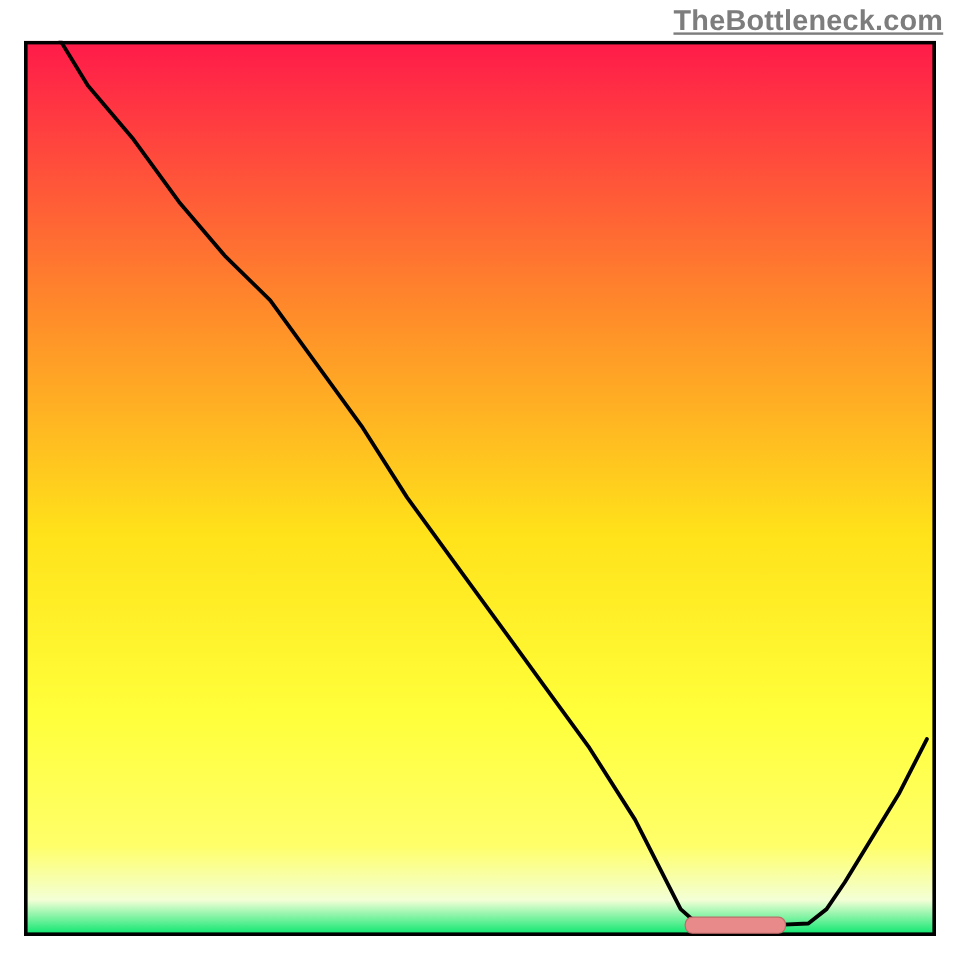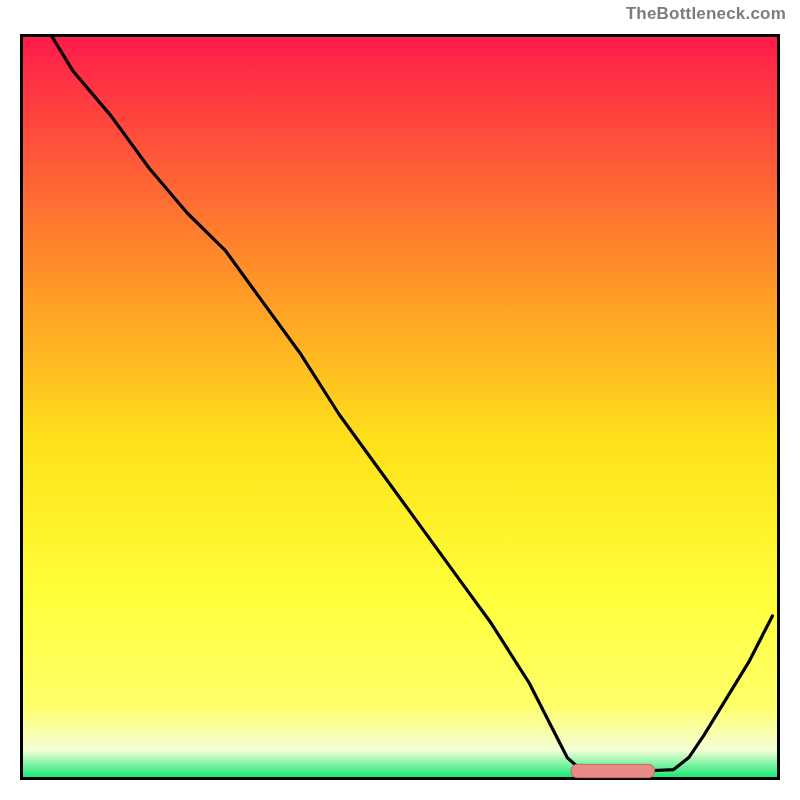--- a/index.html
+++ b/index.html
@@ -13,25 +13,26 @@
   }
   .wrap {
     position: relative;
     width: 800px;
     height: 800px;
   }
   .attribution {
     position: absolute;
     top: 4px;
     right: 14px;
-    font-size: 17px;
+    font-size: 24px;
     font-weight: 600;
     color: #7d7d7d;
     letter-spacing: 0.2px;
     user-select: none;
+    text-decoration: underline;
   }
   .plot {
     position: absolute;
     left: 20px;
     top: 34px;
     width: 760px;
     height: 746px;
   }
   .plot-svg {
     display: block;

